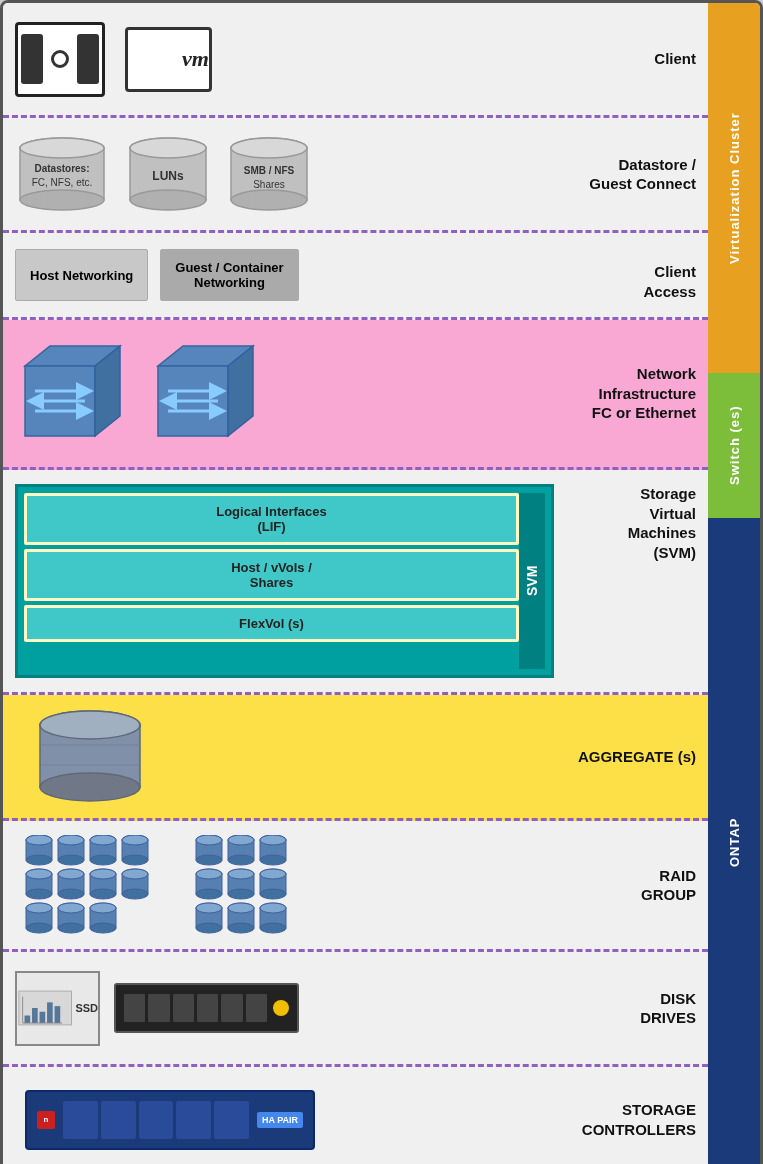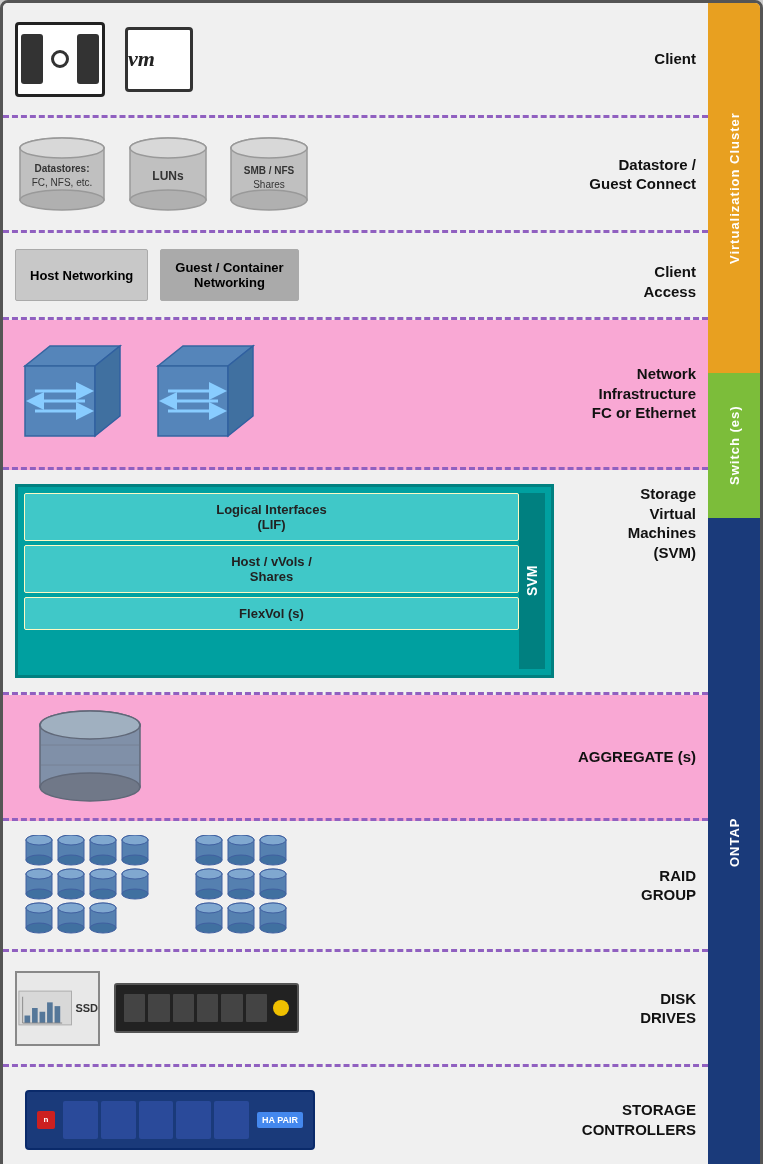--- a/index.html
+++ b/index.html
@@ -108,27 +108,27 @@
       border-radius: 3px;
     }
     .server-circle {
       width: 18px;
       height: 18px;
       border-radius: 50%;
       border: 3px solid #333;
       background: white;
     }
     .vm-icon {
-      width: 68px;
+      width: 87px;
       height: 65px;
       border: 3px solid #333;
       border-radius: 4px;
       display: flex;
       align-items: center;
-      justify-content: flex-start;
+      justify-content: flex-end;
       font-size: 22px;
       font-weight: bold;
       font-style: italic;
       background: white;
       color: #222;
       font-family: serif;
     }
 
     
     .datastore-section {
@@ -203,21 +203,21 @@
       position: relative;
     }
     .svm-inner {
       flex: 1;
       display: flex;
       flex-direction: column;
       gap: 4px;
     }
     .svm-row {
       background: #40c8c8;
-      border: 1px solid #fef9c3;
+      border: 3px solid #fef9c3;
       padding: 8px 12px;
       font-size: 13px;
       font-weight: bold;
       text-align: center;
       color: #222;
       border-radius: 2px;
     }
     .svm-label-side {
       writing-mode: vertical-rl;
       text-orientation: mixed;
@@ -228,21 +228,21 @@
       font-size: 14px;
       padding: 4px 3px;
       display: flex;
       align-items: center;
       justify-content: center;
       width: 26px;
     }
 
     
     .aggregate-section {
-      background: #f9a8d4;
+      background: #fde047;
       min-height: 120px;
     }
 
     
     .raid-section {
       background: #f0f0f0;
       min-height: 130px;
     }
 
     

